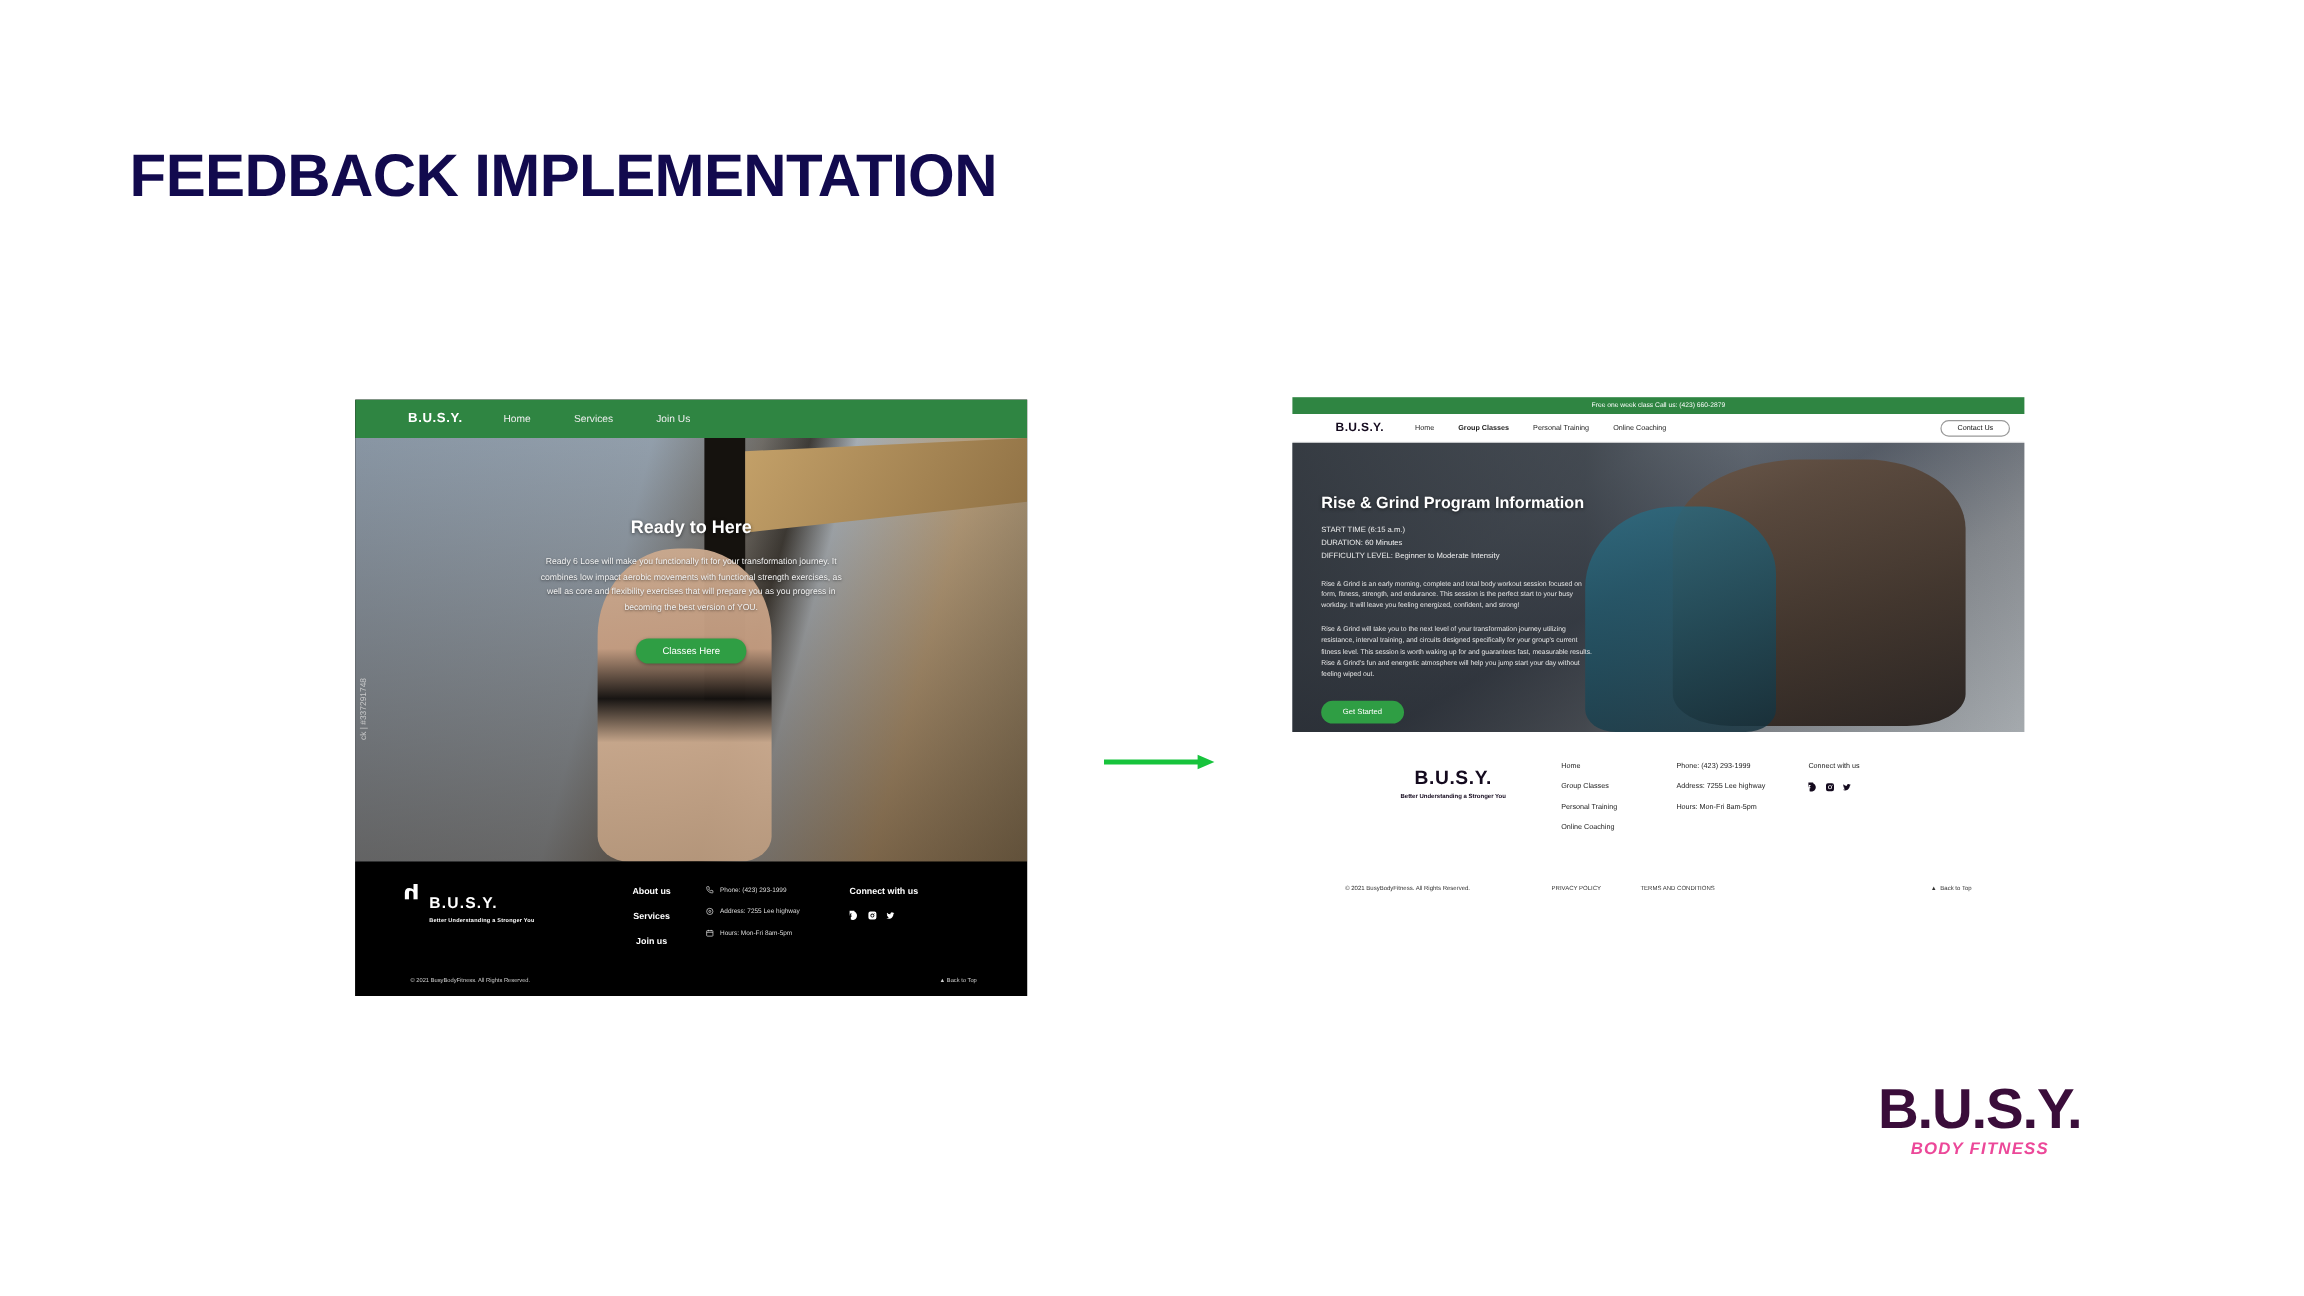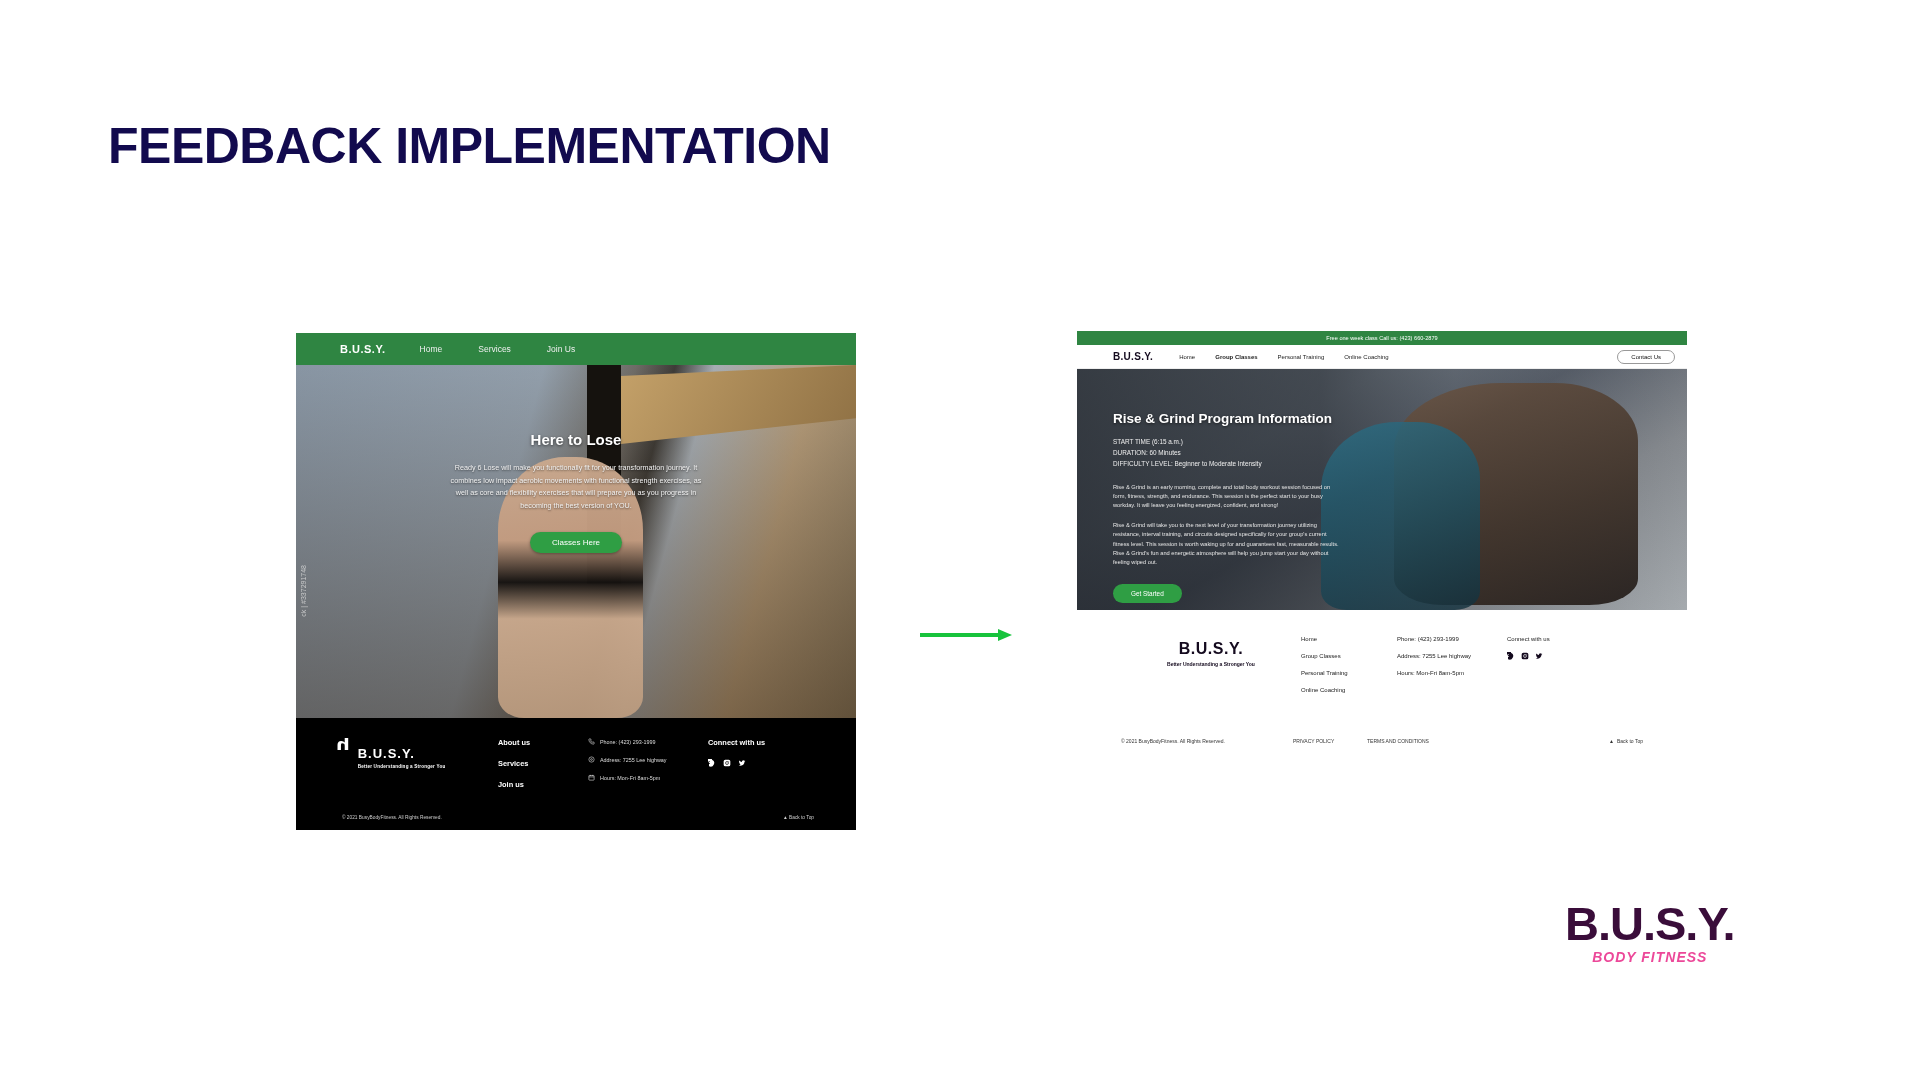--- a/index.html
+++ b/index.html
@@ -94,21 +94,21 @@
   .a-foot-row { display: flex; padding-left: 40px; }
   .a-foot-brand { width: 162px; display: flex; align-items: flex-start; gap: 8px; }
   .a-mark {
     font-size: 30px; font-weight: bold; color: #fff; line-height: .8;
     transform: scaleX(-1); display: inline-block;
     font-family: "DejaVu Sans", sans-serif;
   }
   .a-brand-text { padding-top: 6px; }
   .a-brand-name { font-size: 13px; font-weight: bold; letter-spacing: 1px; }
   .a-brand-tag { font-size: 4.6px; font-weight: bold; margin-top: 2px; letter-spacing: .2px; }
-  .a-links { width: 90px; }
+  .a-links { width: 90px; text-align: center; }
   .a-link { font-size: 7.4px; font-weight: bold; margin-bottom: 12px; }
   .a-contacts { width: 120px; }
   .a-contact { display: flex; align-items: center; gap: 5px; margin-bottom: 11px; }
   .a-ci { width: 7px; height: 7px; flex: 0 0 7px; opacity: .9; }
   .a-ctext { font-size: 5.4px; color: #ddd; white-space: nowrap; }
   .a-social-h { font-size: 7.4px; font-weight: bold; margin-bottom: 12px; }
   .a-social-row { display: flex; gap: 7px; }
   .a-social-row svg { width: 8px; height: 8px; fill: #fff; }
   .a-bottom {
     position: absolute; left: 0; right: 0; bottom: 10px;
@@ -152,21 +152,21 @@
     background: linear-gradient(160deg, #6b5544, #3a2c22 60%, #1c1512);
     border-radius: 44% 34% 20% 20% / 30% 26% 12% 12%;
     opacity: .88;
   }
   .b-hero .silh2 {
     position: absolute; right: 34%; top: 22%; width: 26%; height: 78%;
     background: linear-gradient(160deg, #2c6f86, #1d4d5e 55%, #14303c);
     border-radius: 48% 40% 16% 16% / 36% 30% 10% 10%;
     opacity: .82;
   }
-  .b-hero-inner { position: absolute; inset: 0; z-index: 4; padding: 42px 0 0 36px; }
+  .b-hero-inner { position: absolute; inset: 0; z-index: 4; padding: 42px 0 0 24px; }
   .b-h1 { font-size: 13.5px; font-weight: bold; color: #fff; text-shadow: 0 1px 3px rgba(0,0,0,.6); }
   .b-meta { margin-top: 10px; font-size: 6.4px; line-height: 1.75; color: #efefef; }
   .b-para { width: 226px; margin-top: 13px; font-size: 5.7px; line-height: 1.65; color: #e6e6e6; }
   .b-para + .b-para { margin-top: 10px; }
   .b-btn {
     margin-top: 16px; display: inline-block; background: #2f9e44; color: #fff;
     font-size: 6.4px; border-radius: 13px; padding: 6px 18px;
   }
   .b-footer { background: #fff; height: 150px; position: relative; padding-top: 26px; }
   .b-foot-row { display: flex; padding-left: 44px; }
@@ -216,21 +216,21 @@
       <div class="a-logo">B.U.S.Y.</div>
       <div class="a-navlink">Home</div>
       <div class="a-navlink">Services</div>
       <div class="a-navlink">Join Us</div>
     </div>
 
     <div class="a-hero">
       <div class="a-figure"></div>
       <div class="a-watermark">ck | #337291748</div>
       <div class="a-hero-inner">
-        <div class="a-h1">Here to Lose</div>
+        <div class="a-h1">Ready to Here</div>
         <div class="a-body">Ready 6 Lose will make you functionally fit for your transformation journey. It combines low impact aerobic movements with functional strength exercises, as well as core and flexibility exercises that will prepare you as you progress in becoming the best version of YOU.</div>
         <div class="a-btn">Classes Here</div>
       </div>
     </div>
 
     <div class="a-footer">
       <div class="a-foot-row">
         <div class="a-foot-brand">
           <span class="a-mark">ʰ</span>
           <span class="a-brand-text">

